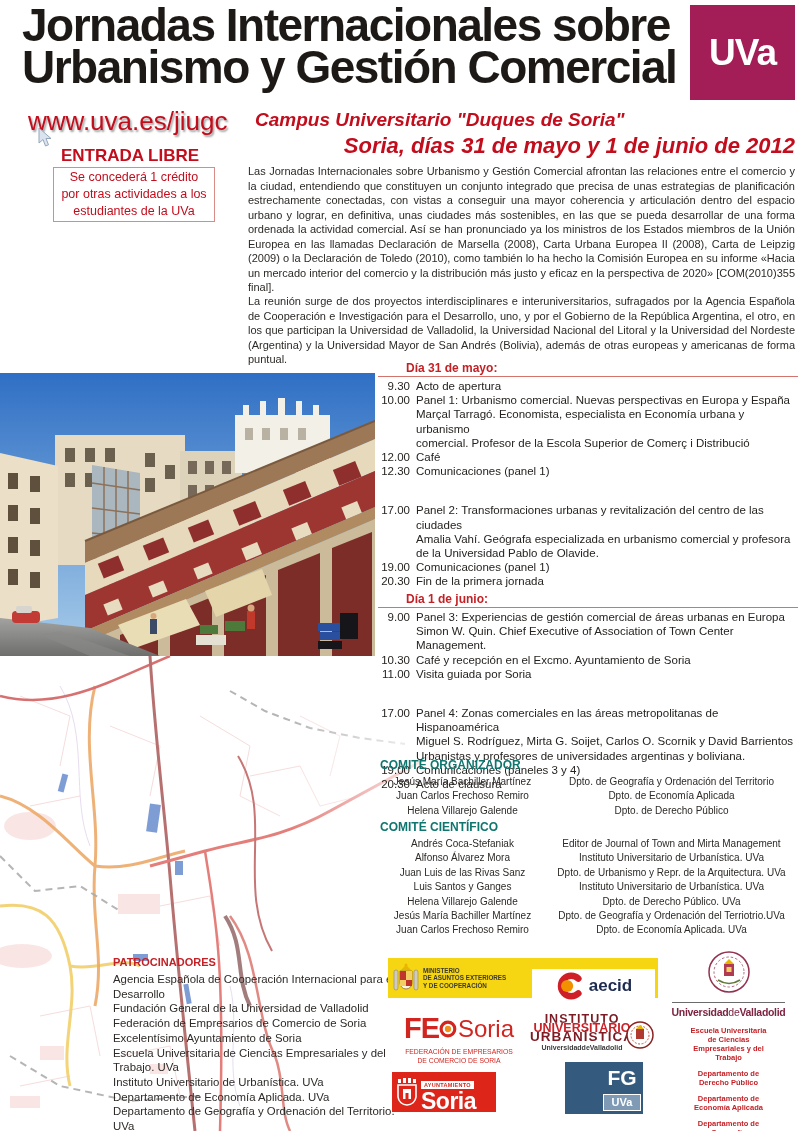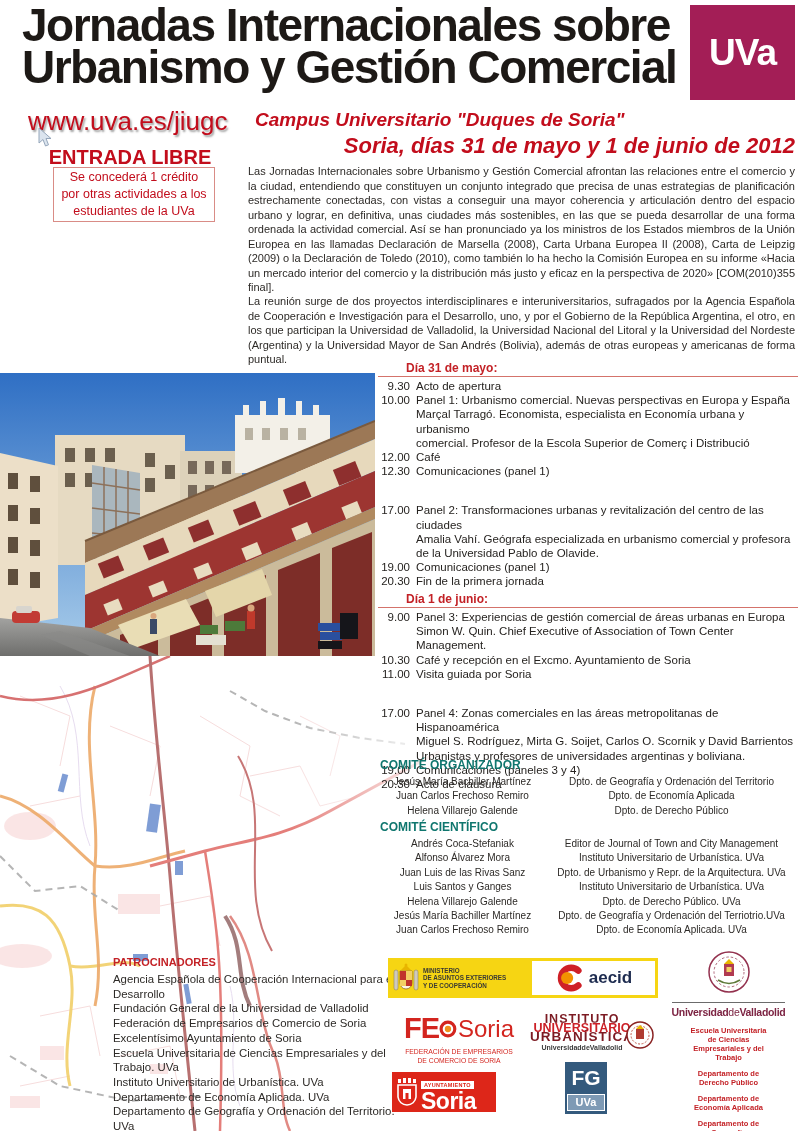--- a/index.html
+++ b/index.html
@@ -11,21 +11,21 @@
   .main-title{left:22px;top:4px;width:665px;font-size:46px;font-weight:700;
               letter-spacing:-1.5px;line-height:42px;color:#1d1916;}
   .uva-box{left:690px;top:5px;width:105px;height:95px;background:#a31e56;
            display:flex;align-items:center;justify-content:center;}
   .uva-box span{color:#fff;font-weight:700;font-size:37px;letter-spacing:-1px;}
 
   
   .site-url{left:28px;top:106px;font-size:26px;color:#c20d1c;
             text-shadow:1.5px 1.5px 2px rgba(130,130,130,.75);}
   .cursor{left:38px;top:128px;}
-  .free-entry{left:35px;top:146px;width:190px;text-align:center;font-size:20px;
+  .free-entry{left:35px;top:146px;width:190px;text-align:center;font-size:17px;
               font-weight:700;color:#c20d1c;}
   .credit-box{left:53px;top:167px;width:152px;border:1px solid #d98c86;padding:1px 4px;
               text-align:center;font-size:12.5px;line-height:17px;color:#c20d1c;white-space:pre-line;}
 
   
   .venue-1{left:255px;top:109px;width:540px;font-size:19px;font-weight:700;font-style:italic;color:#c20d1c;}
   .venue-2{left:255px;top:133px;width:540px;text-align:right;font-size:22px;font-weight:700;
            font-style:italic;color:#c20d1c;}
 
   
@@ -50,21 +50,21 @@
 
   
   .sponsors{left:113px;top:956px;width:300px;}
   .sponsors-title{font-size:11px;font-weight:700;color:#c32126;margin-bottom:4px;}
   .sponsor-item{font-size:11.4px;line-height:14.7px;color:#2d2a27;}
 
   
   .ministry-strip{left:388px;top:958px;width:270px;height:40px;background:#f6d513;display:flex;}
   .ministry-left{display:flex;align-items:center;padding-left:5px;width:140px;}
   .ministry-text{font-size:6.3px;line-height:7.5px;font-weight:700;color:#3a3a33;margin-left:4px;}
-  .aecid-box{margin-left:auto;width:124px;height:34px;margin-top:3px;margin-right:3px;background:#fff;
+  .aecid-box{margin-left:auto;width:124px;height:34px;margin-top:11px;margin-right:3px;background:#fff;
              display:flex;align-items:center;justify-content:center;}
   .aecid-word{font-size:17px;font-weight:700;color:#1d2b4f;margin-left:6px;}
 
   .fec-logo{left:404px;top:1012px;width:110px;text-align:center;}
   .fec-line{display:flex;align-items:center;justify-content:center;}
   .fec-fe{font-size:29px;font-weight:700;color:#d3251f;letter-spacing:-1px;}
   .fec-soria{font-size:24px;color:#d3251f;margin-left:1px;}
   .fec-sub{font-size:6.8px;line-height:8.5px;color:#d3251f;margin-top:3px;white-space:pre-line;}
 
   .inst-logo{left:523px;top:1014px;width:118px;text-align:center;}
@@ -76,21 +76,21 @@
   .inst-seal{position:absolute;right:-14px;top:6px;}
 
   .ayto-box{left:392px;top:1072px;width:96px;height:40px;background:#dd2619;display:flex;
             align-items:center;padding:0 4px;}
   .ayto-right{margin-left:3px;}
   .ayto-chip{background:#fff;color:#dd2619;font-size:5.5px;font-weight:700;padding:1px 3px;
              display:inline-block;letter-spacing:.3px;}
   .ayto-name{color:#fff;font-size:23px;font-weight:700;line-height:20px;letter-spacing:-.5px;}
 
   .fg-box{left:565px;top:1062px;width:42px;height:52px;background:#345a7d;display:flex;
-          flex-direction:column;align-items:center;}
+          flex-direction:column;align-items:center;padding-left:36px;}
   .fg-top{color:#fff;font-size:21px;font-weight:700;line-height:32px;}
   .fg-bottom{background:#7e9ab5;color:#fff;font-size:11px;font-weight:700;width:36px;text-align:center;
              line-height:15px;margin-bottom:3px;border:1px solid #fff;}
 
   
   .uni-col{left:662px;top:950px;width:133px;text-align:center;}
   .uni-rule{border-bottom:1px solid #6b6b6b;margin:4px 10px 3px 10px;}
   .uni-name{font-size:10.5px;color:#7c2342;letter-spacing:-.3px;}
   .uni-name b{font-weight:700;}
   .uni-entries{margin-top:8px;}
@@ -424,21 +424,21 @@
       <span class="m-dept">Dpto. de Derecho Público</span>
     </div>
   </div>
     </div>
 
     <div class="committee" style="top: 820px;">
       <div class="committee-title">COMITÉ CIENTÍFICO</div>
       <div class="committee-rows">
     <div class="member-row">
       <span class="m-name">Andrés Coca-Stefaniak</span>
-      <span class="m-dept">Editor de Journal of Town and City Management</span>
+      <span class="m-dept">Editor de Journal of Town and Mirta Management</span>
     </div>
 
     <div class="member-row">
       <span class="m-name">Alfonso Álvarez Mora</span>
       <span class="m-dept">Instituto Universitario de Urbanística. UVa</span>
     </div>
 
     <div class="member-row">
       <span class="m-name">Juan Luis de las Rivas Sanz</span>
       <span class="m-dept">Dpto. de Urbanismo y Repr. de la Arquitectura. UVa</span>

